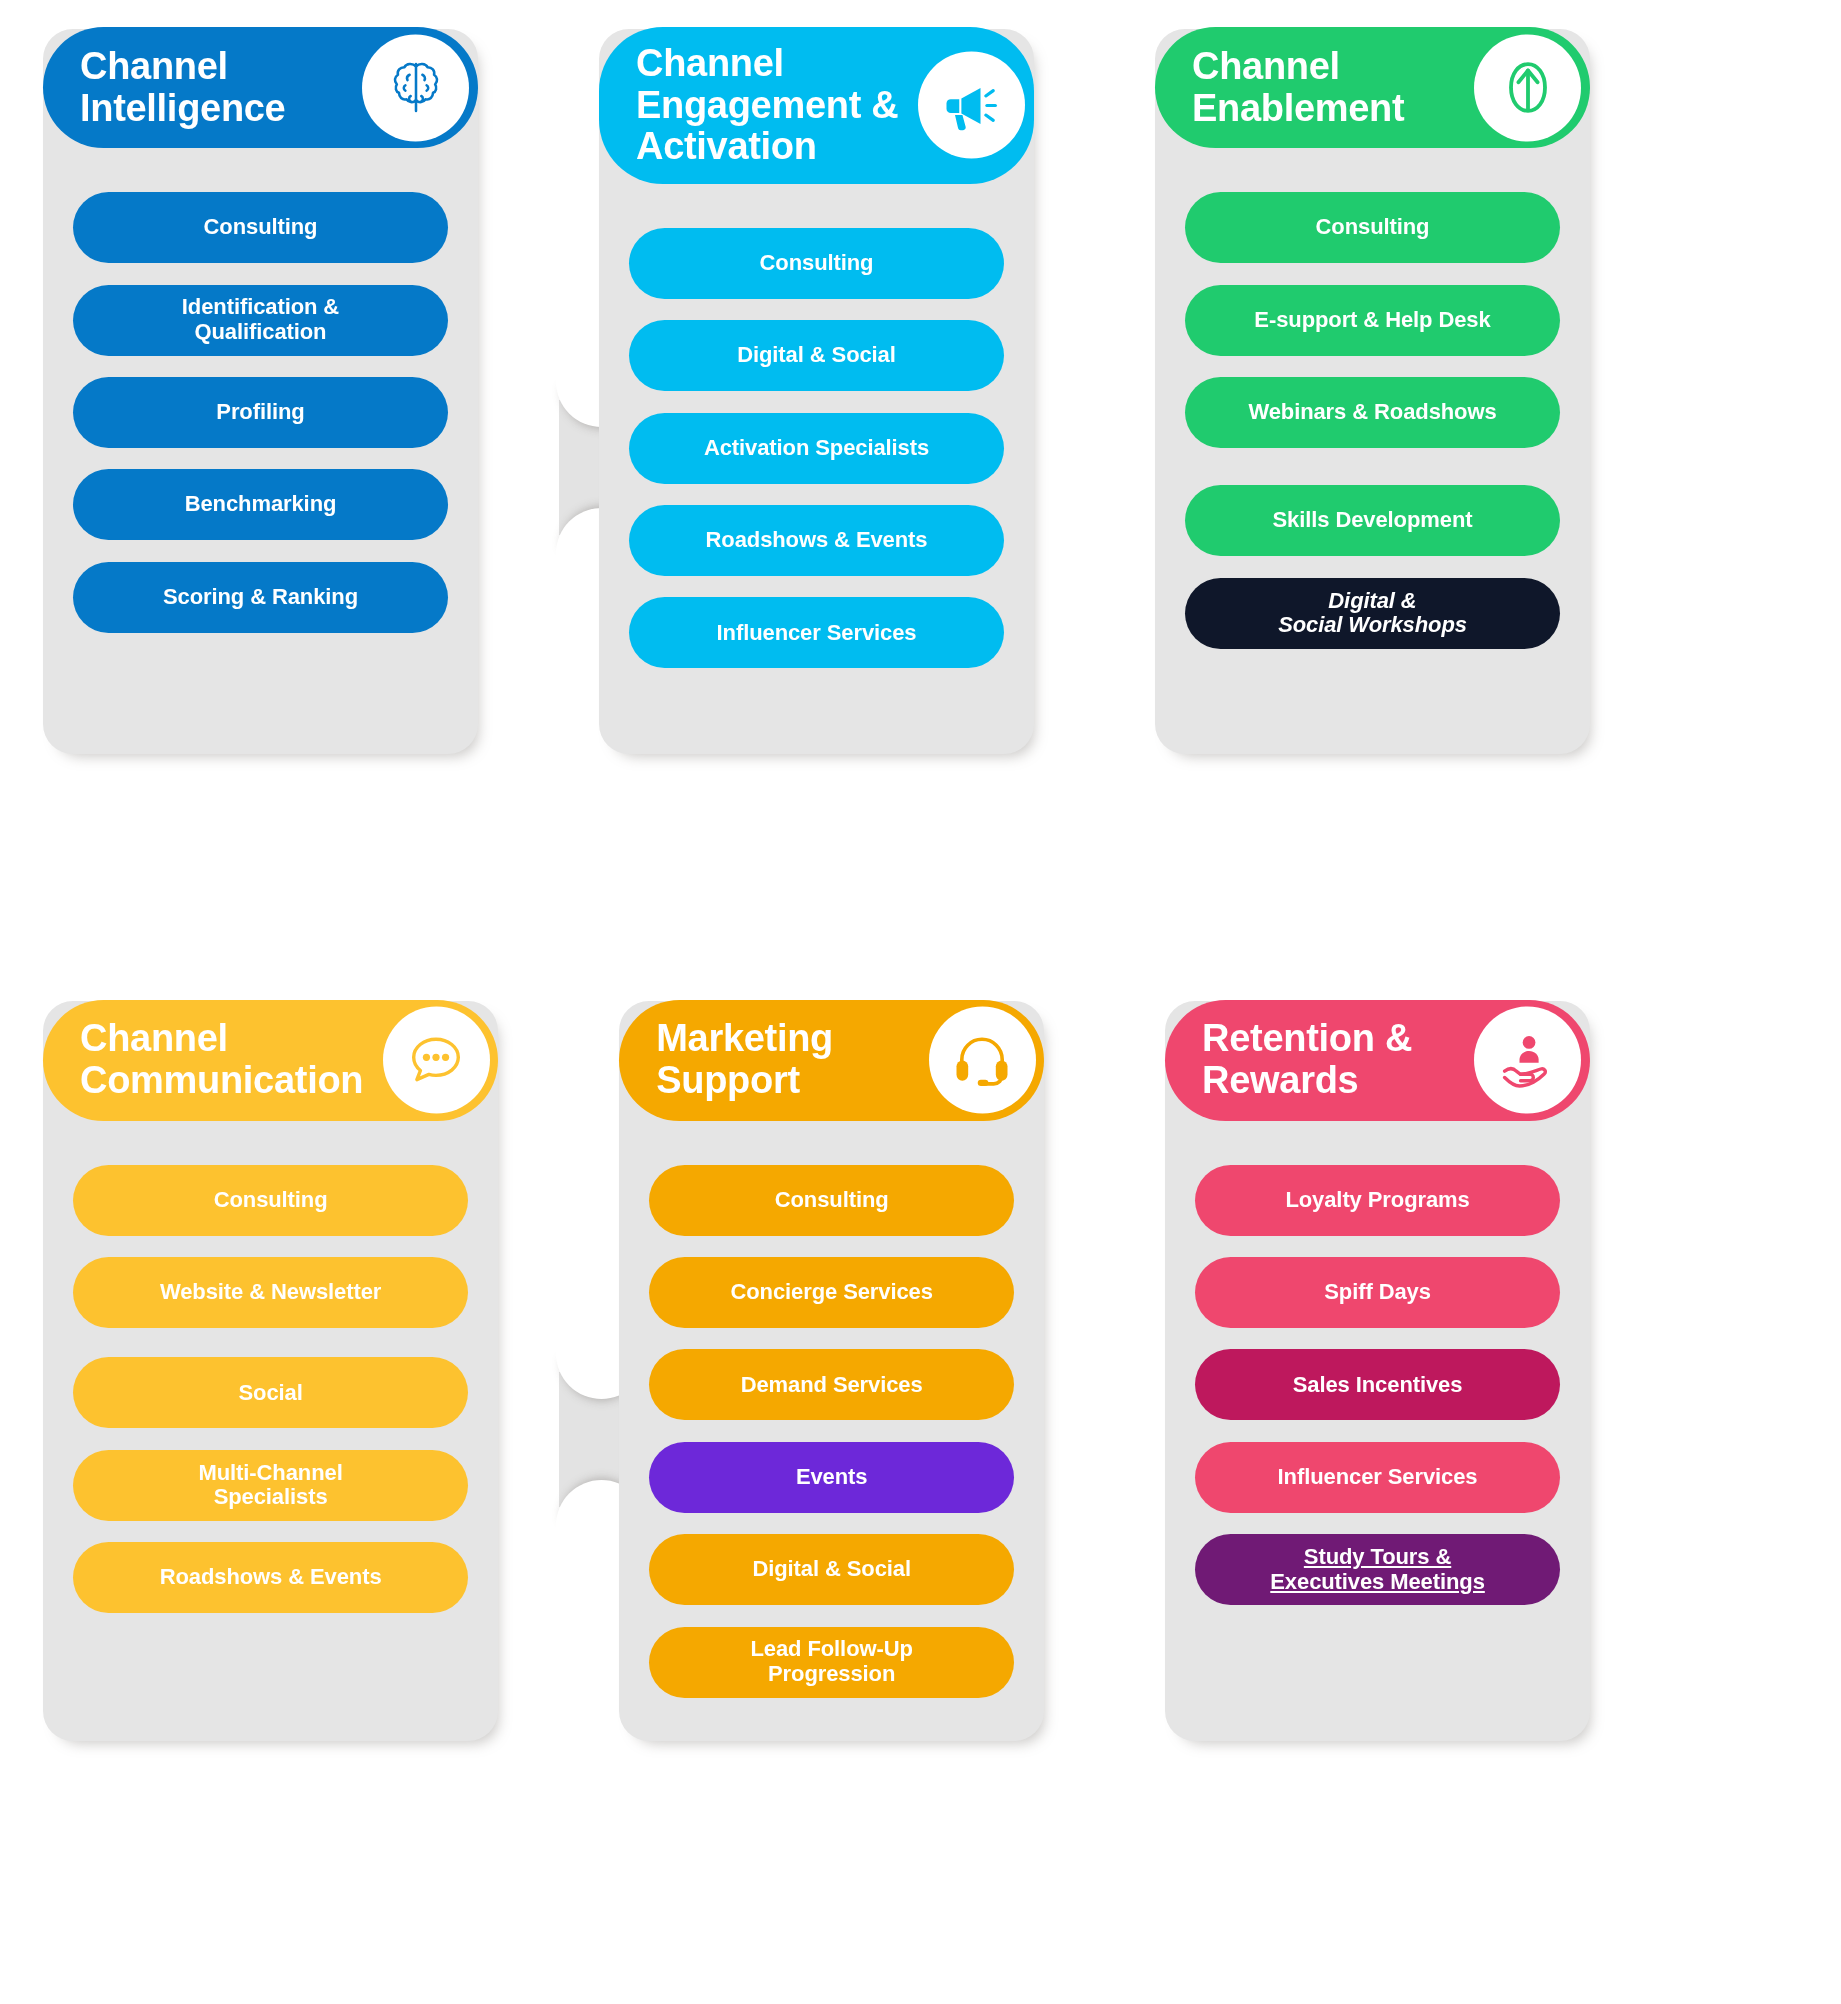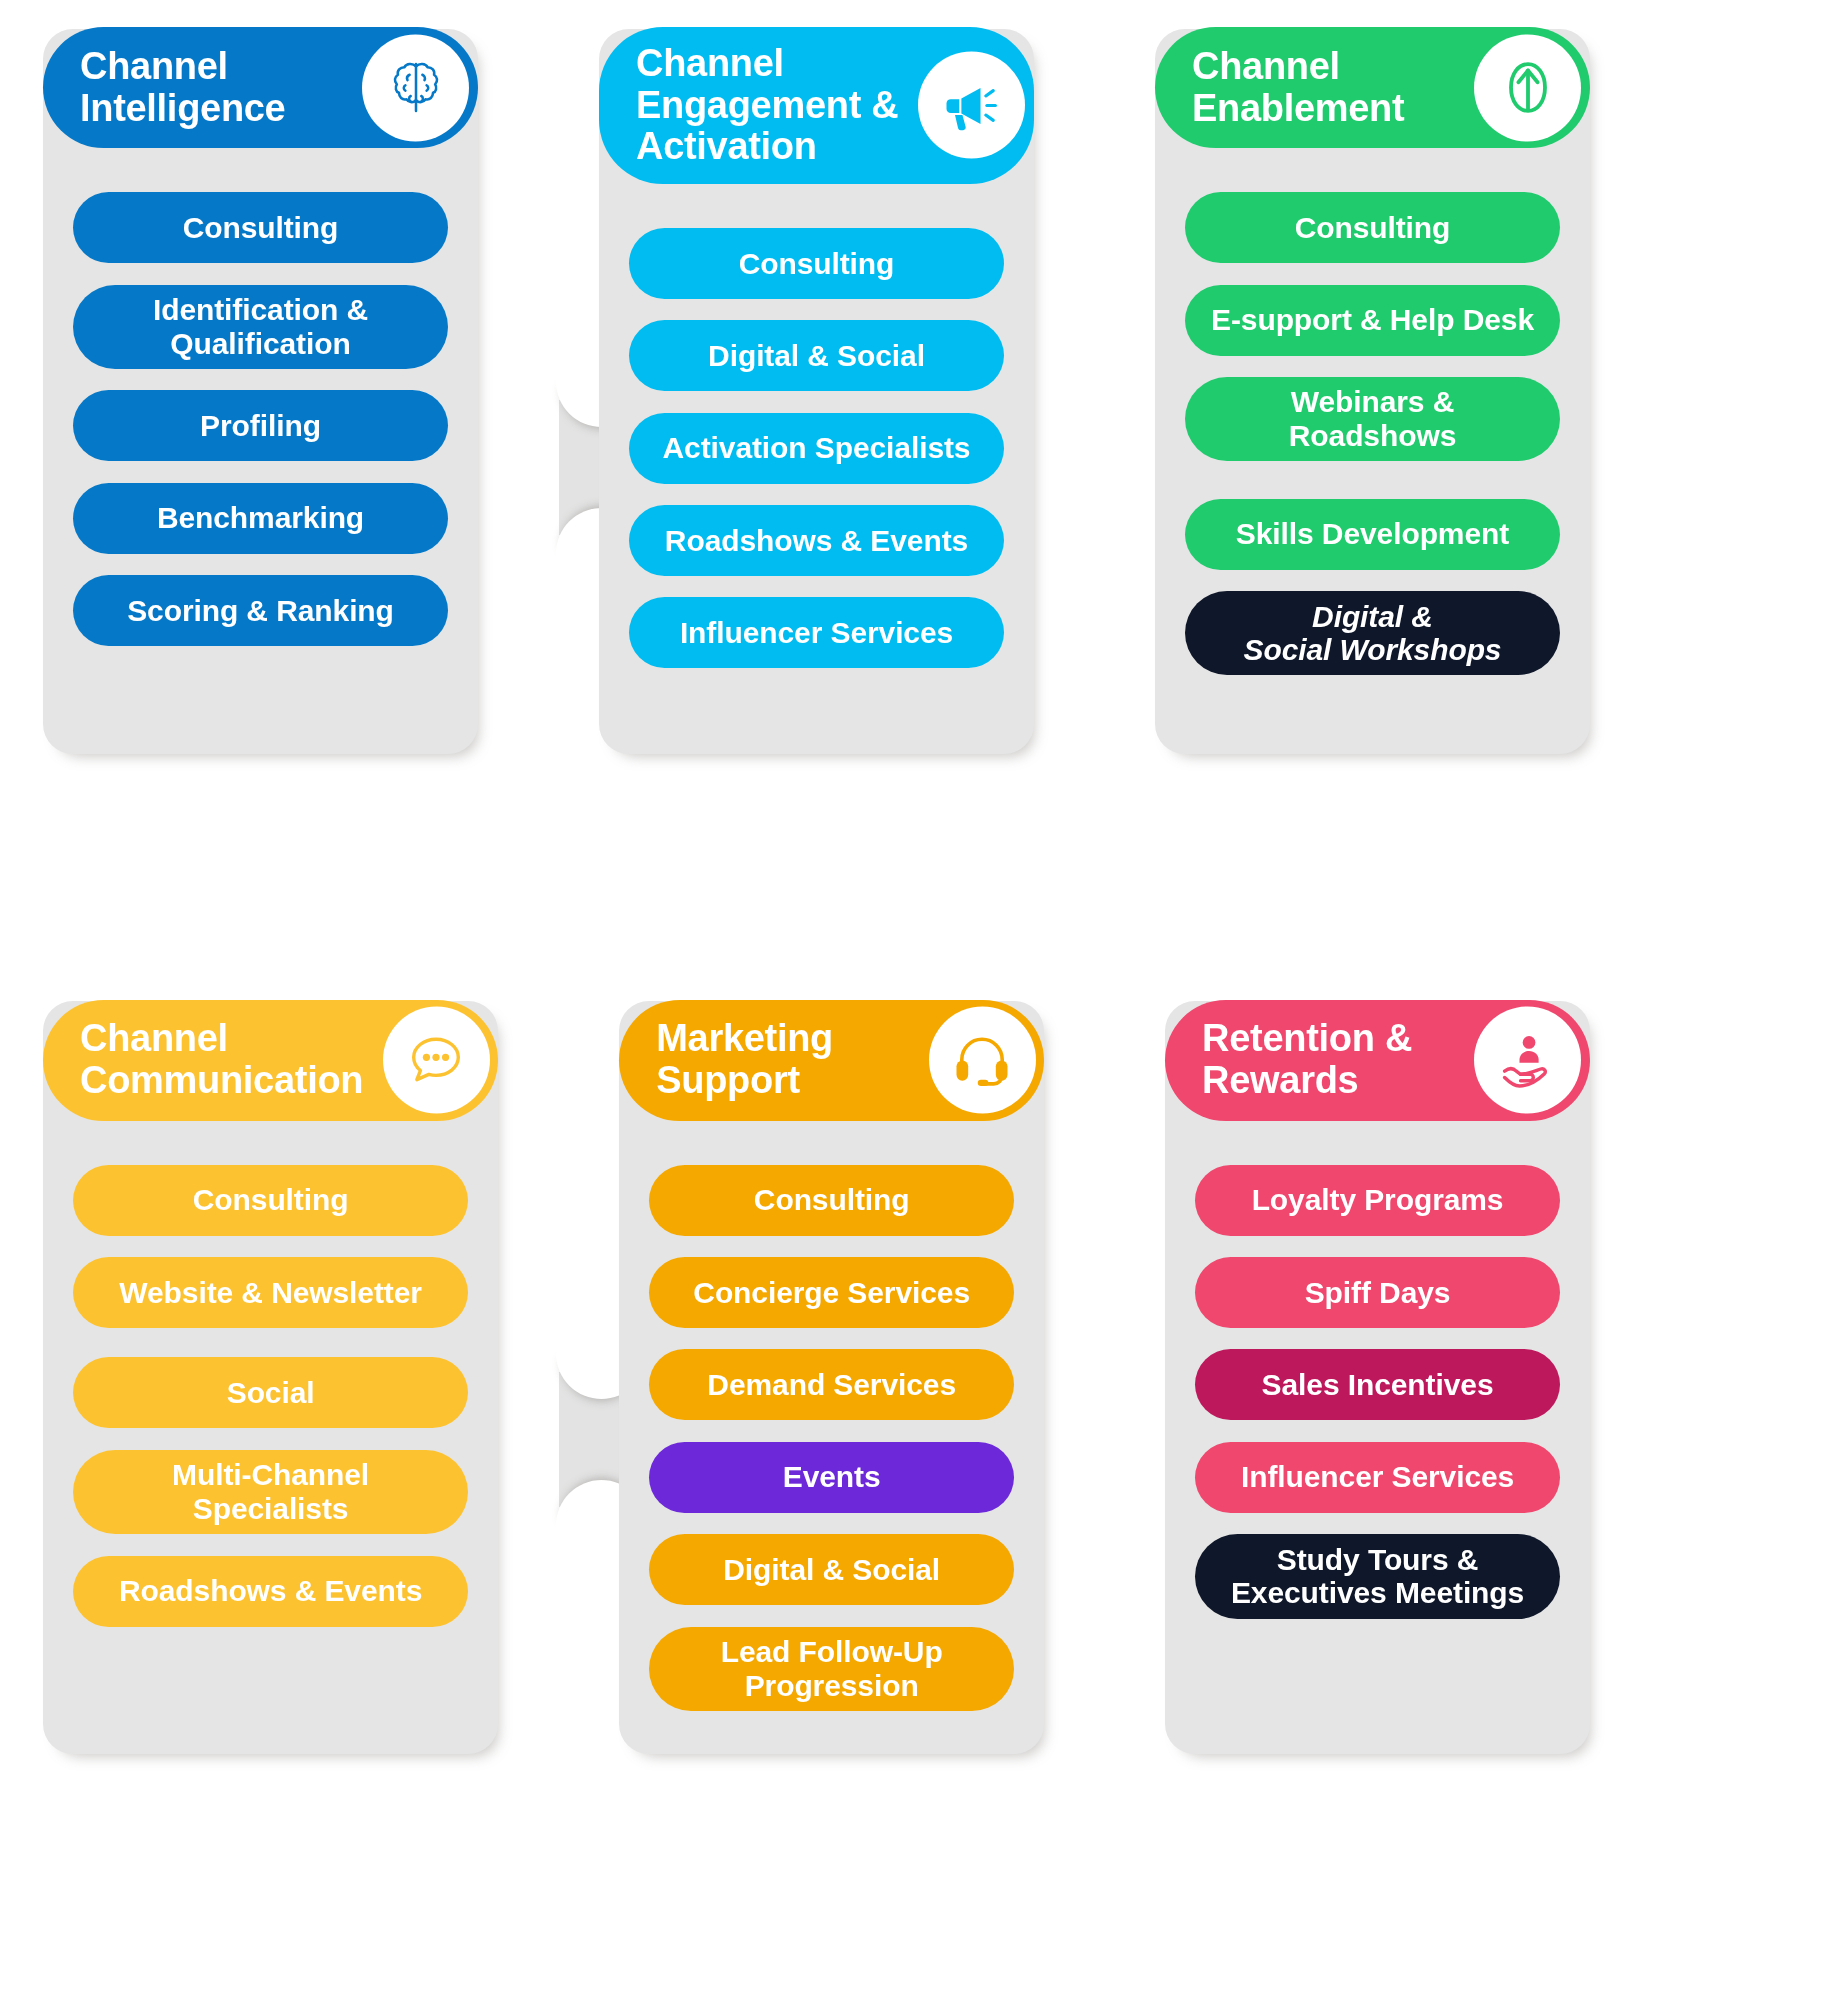--- a/index.html
+++ b/index.html
@@ -115,21 +115,21 @@
     gap: 21.4px;
   }
   .pill {
     border-radius: 43px;
     min-height: 71px;
     display: flex;
     align-items: center;
     justify-content: center;
     text-align: center;
     color: #ffffff;
-    font-size: 30px;
+    font-size: 22px;
     font-weight: 700;
     line-height: 1.12;
     letter-spacing: -0.1px;
     padding: 8.6px 18.5px;
     box-sizing: border-box;
     white-space: pre-line;
   }
   .col-1 { margin-left: 43px; }
   .col-2 { margin-left: 121px; }
   .col-3 { margin-left: 121px; }
@@ -301,21 +301,21 @@
               <path d="M25 45c6 0 13-3 19-5 3-1 6 2 3 5-5 5-14 11-23 11-5 0-9-3-14-8"></path>
             </g>
           </svg>
         </div>
       </div>
       <div class="pills">
         <div class="pill" style="background:#ef476e;">Loyalty Programs</div>
         <div class="pill" style="background:#ef476e;">Spiff Days</div>
         <div class="pill" style="background:#be185d;">Sales Incentives</div>
         <div class="pill" style="background:#ef476e;">Influencer Services</div>
-        <div class="pill" style="background:#0f172a;">Study Tours &amp;
+        <div class="pill" style="background:#701a75;text-decoration:underline;">Study Tours &amp;
 Executives Meetings</div>
       </div>
     </div>
 
   </div>
 
 </div>
 
 
 </body></html>

